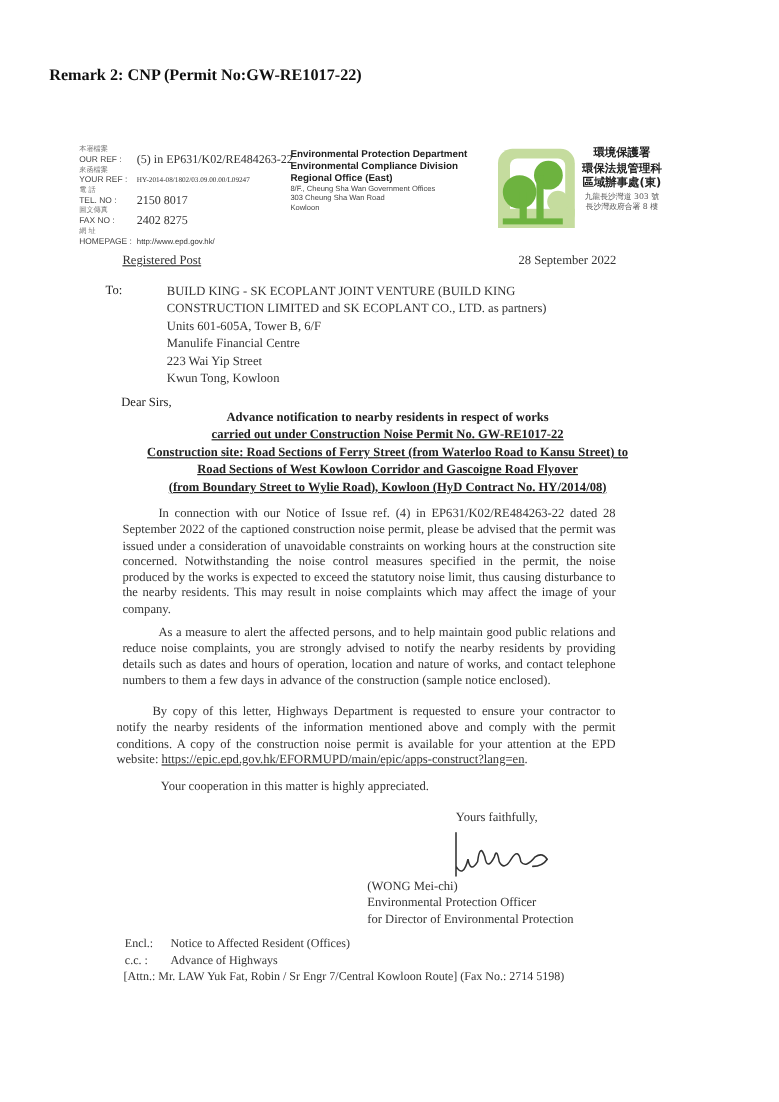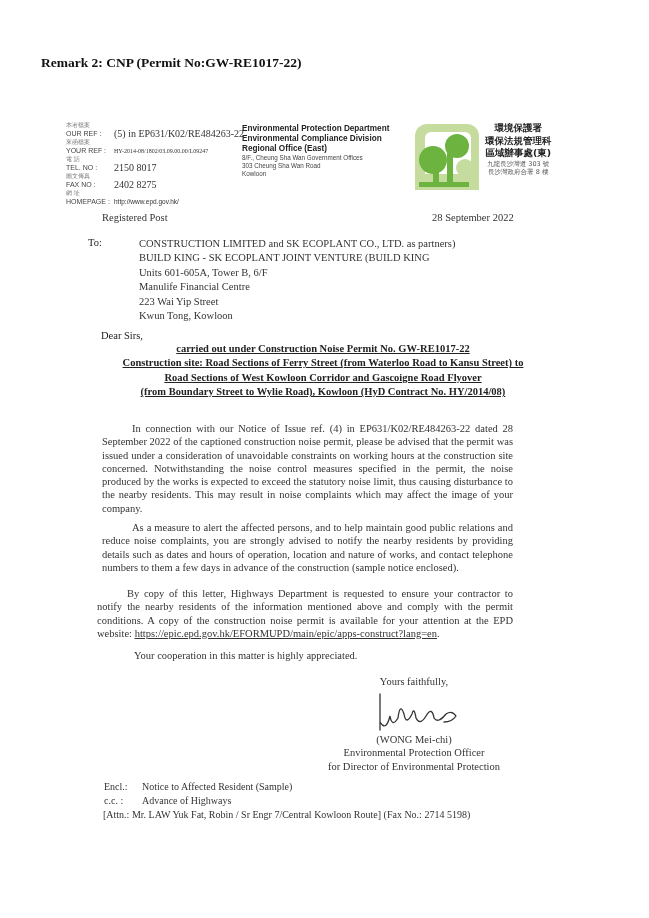--- a/index.html
+++ b/index.html
@@ -6,21 +6,21 @@
   body { width:649px; height:918px; position:relative; overflow:hidden; font-family:"Liberation Serif", serif; color:#222; }
   .abs { position:absolute; }
   .remark { left:41px; top:55px; font-weight:bold; font-size:13.5px; color:#111; }
   .refs { left:66px; top:121px; font-family:"Liberation Sans", sans-serif; font-size:7px; color:#444; line-height:8.5px; }
   .ref-row { display:flex; align-items:flex-end; }
   .ref-row .zh { display:block; font-size:6px; color:#777; }
   .ref-label { width:48px; }
   .ref-val { font-family:"Liberation Serif", serif; font-size:10px; color:#333; }
   .ref-val.small { font-size:6px; }
   .ref-val.url { font-family:"Liberation Sans", sans-serif; font-size:6.5px; }
-  .reg-post { left:102px; top:212px; font-size:10.5px; color:#333; }
+  .reg-post { left:102px; top:212px; font-size:10.5px; text-decoration:underline; color:#333; }
   .dept { left:242px; top:124px; width:164px; text-align:left; font-family:"Liberation Sans", sans-serif; color:#222; line-height:10px; }
   .dept .b { font-weight:bold; font-size:8.2px; }
   .dept .s { font-size:6.3px; line-height:8px; color:#444; }
   .logo { left:411px; top:122px; width:70px; height:70px; }
   .zh-block { left:485px; top:122px; font-family:"DejaVu Sans", sans-serif; font-size:9.5px; line-height:12.5px; color:#222; font-weight:bold;text-align:center; }
   .zh-block .s { font-size:6.5px; line-height:8.5px; font-weight:normal; color:#555; }
   .date { left:432px; top:212px; font-size:10.5px; color:#333; }
   .to-label { left:88px; top:237px; font-size:10.5px; }
   .addr { left:139px; top:237px; font-size:10.5px; line-height:14.4px; color:#333; }
   .dear { left:101px; top:330px; font-size:10.5px; }
@@ -28,21 +28,21 @@
   .subject .u { text-decoration:underline; }
   .para { left:102px; width:411px; font-size:10.5px; line-height:13.3px; text-align:justify; color:#333; }
   .para .indent { display:inline-block; width:30px; }
   .p1 { top:422px; }
   .p2 { top:521px; }
   .p3 { top:587px; left:97px; width:416px; }
   .p3 a { color:#333; text-decoration:underline; }
   .p4 { left:134px; top:650px; font-size:10.5px; color:#333; }
   .sign { left:306px; top:675px; width:216px; text-align:center; font-size:10.5px; line-height:13.5px; color:#333; }
   .sig-img { left:372px; top:692px; width:95px; height:42px; }
-  .sig-lines { left:306px; top:733px; width:216px; text-align:center; font-size:10.5px; line-height:13.3px; color:#333; }
+  .sig-lines { left:306px; top:733px; width:216px; text-align:left; font-size:10.5px; line-height:13.3px; color:#333; }
   .footer { left:104px; top:780px; font-size:10px; line-height:14px; color:#333; }
   .footer .lbl { display:inline-block; width:38px; }
 </style>
 </head>
 <body>
 
 <div class="abs remark">Remark 2: CNP (Permit No:GW-RE1017-22)</div>
 
 <div class="abs refs">
   <div class="ref-row">
@@ -95,31 +95,32 @@
   <div>環保法規管理科</div>
   <div>區域辦事處(東)</div>
   <div class="s">九龍長沙灣道 303 號</div>
   <div class="s">長沙灣政府合署 8 樓</div>
 </div>
 
 <div class="abs date">28 September 2022</div>
 
 <div class="abs to-label">To:</div>
 <div class="abs addr">
+  <div>BUILD KING - SK ECOPLANT JOINT VENTURE (BUILD KING</div>
   <div>CONSTRUCTION LIMITED and SK ECOPLANT CO., LTD. as partners)</div>
-  <div>BUILD KING - SK ECOPLANT JOINT VENTURE (BUILD KING</div>
   <div>Units 601-605A, Tower B, 6/F</div>
   <div>Manulife Financial Centre</div>
   <div>223 Wai Yip Street</div>
   <div>Kwun Tong, Kowloon</div>
 </div>
 
 <div class="abs dear">Dear Sirs,</div>
 
 <div class="abs subject" style="top:342px;">
+  <div>Advance notification to nearby residents in respect of works</div>
   <div class="u">carried out under Construction Noise Permit No. GW-RE1017-22</div>
   <div class="u">Construction site: Road Sections of Ferry Street (from Waterloo Road to Kansu Street) to</div>
   <div class="u">Road Sections of West Kowloon Corridor and Gascoigne Road Flyover</div>
   <div class="u">(from Boundary Street to Wylie Road), Kowloon (HyD Contract No. HY/2014/08)</div>
 </div>
 
 <div class="abs para p1"><span class="indent"></span><span>In connection with our Notice of Issue ref. (4) in EP631/K02/RE484263-22 dated 28 September 2022 of the captioned construction noise permit, please be advised that the permit was issued under a consideration of unavoidable constraints on working hours at the construction site concerned.  Notwithstanding the noise control measures specified in the permit, the noise produced by the works is expected to exceed the statutory noise limit, thus causing disturbance to the nearby residents.  This may result in noise complaints which may affect the image of your company.</span></div>
 
 <div class="abs para p2"><span class="indent"></span><span>As a measure to alert the affected persons, and to help maintain good public relations and reduce noise complaints, you are strongly advised to notify the nearby residents by providing details such as dates and hours of operation, location and nature of works, and contact telephone numbers to them a few days in advance of the construction  (sample notice enclosed).</span></div>
 
@@ -133,16 +134,16 @@
   <path d="M8 2 L8 38 M8 30 Q14 40 18 24 Q20 36 26 26 Q28 10 32 22 Q34 34 40 22 Q42 14 44 26 Q48 34 54 24 Q60 14 62 26 Q66 32 74 22 Q80 18 84 24 Q80 30 72 30" fill="none" stroke="#333" stroke-width="1.3" stroke-linecap="round"></path>
 </svg>
 
 <div class="abs sig-lines">
   <div>(WONG Mei-chi)</div>
   <div>Environmental Protection Officer</div>
   <div>for Director of Environmental Protection</div>
 </div>
 
 <div class="abs footer">
-  <div><span class="lbl">Encl.:</span><span>Notice to Affected Resident (Sample)</span></div>
+  <div><span class="lbl">Encl.:</span><span>Notice to Affected Resident (Offices)</span></div>
   <div><span class="lbl">c.c. :</span><span>Advance of Highways</span></div>
   <div style="margin-left:-1px;">[Attn.: Mr. LAW Yuk Fat, Robin / Sr Engr 7/Central Kowloon Route]   (Fax No.: 2714 5198)</div>
 </div>
 
 </body></html>

